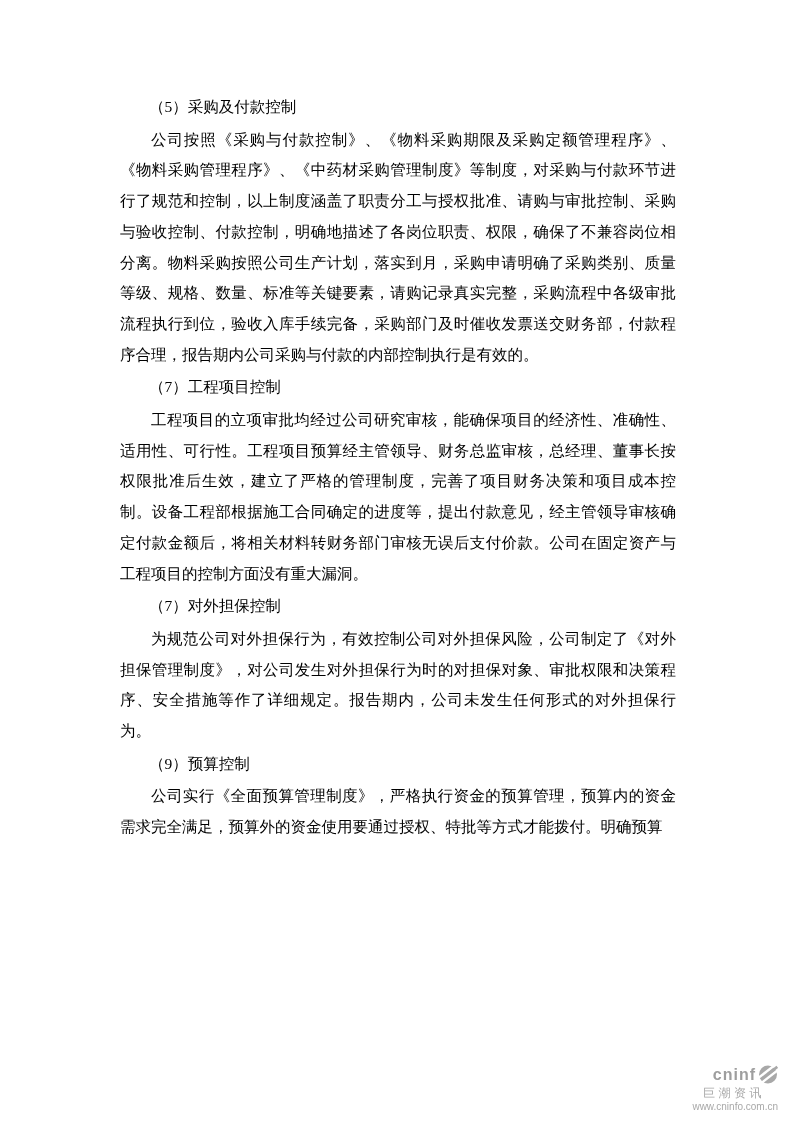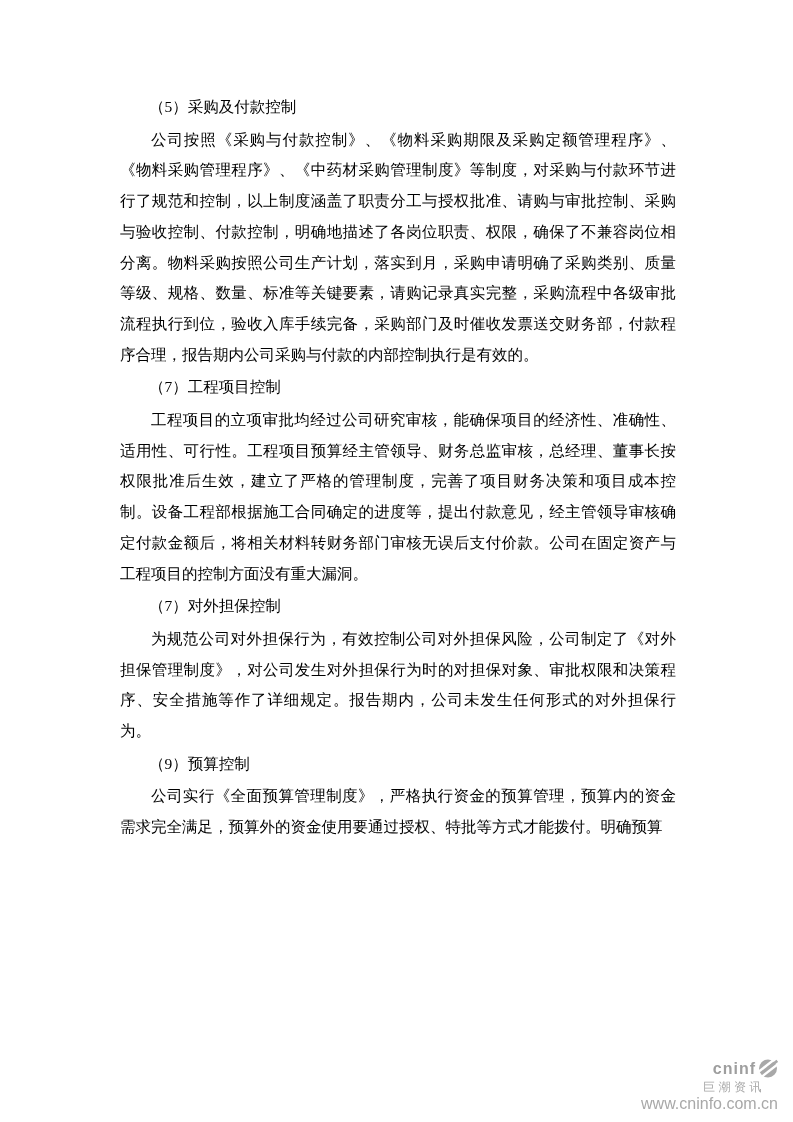--- a/index.html
+++ b/index.html
@@ -64,21 +64,21 @@
     height: 19px;
   }
   .logo-sub {
     font-size: 12px;
     letter-spacing: 3.5px;
     padding-right: 13px;
     margin-top: 3px;
     color: #a8a8a8;
   }
   .logo-url {
-    font-size: 16px;
+    font-size: 10px;
     margin-top: 3px;
     color: #a8a8a8;
   }
 </style>
 </head>
 <body>
 
 <div class="page">
 
   <div class="content">

